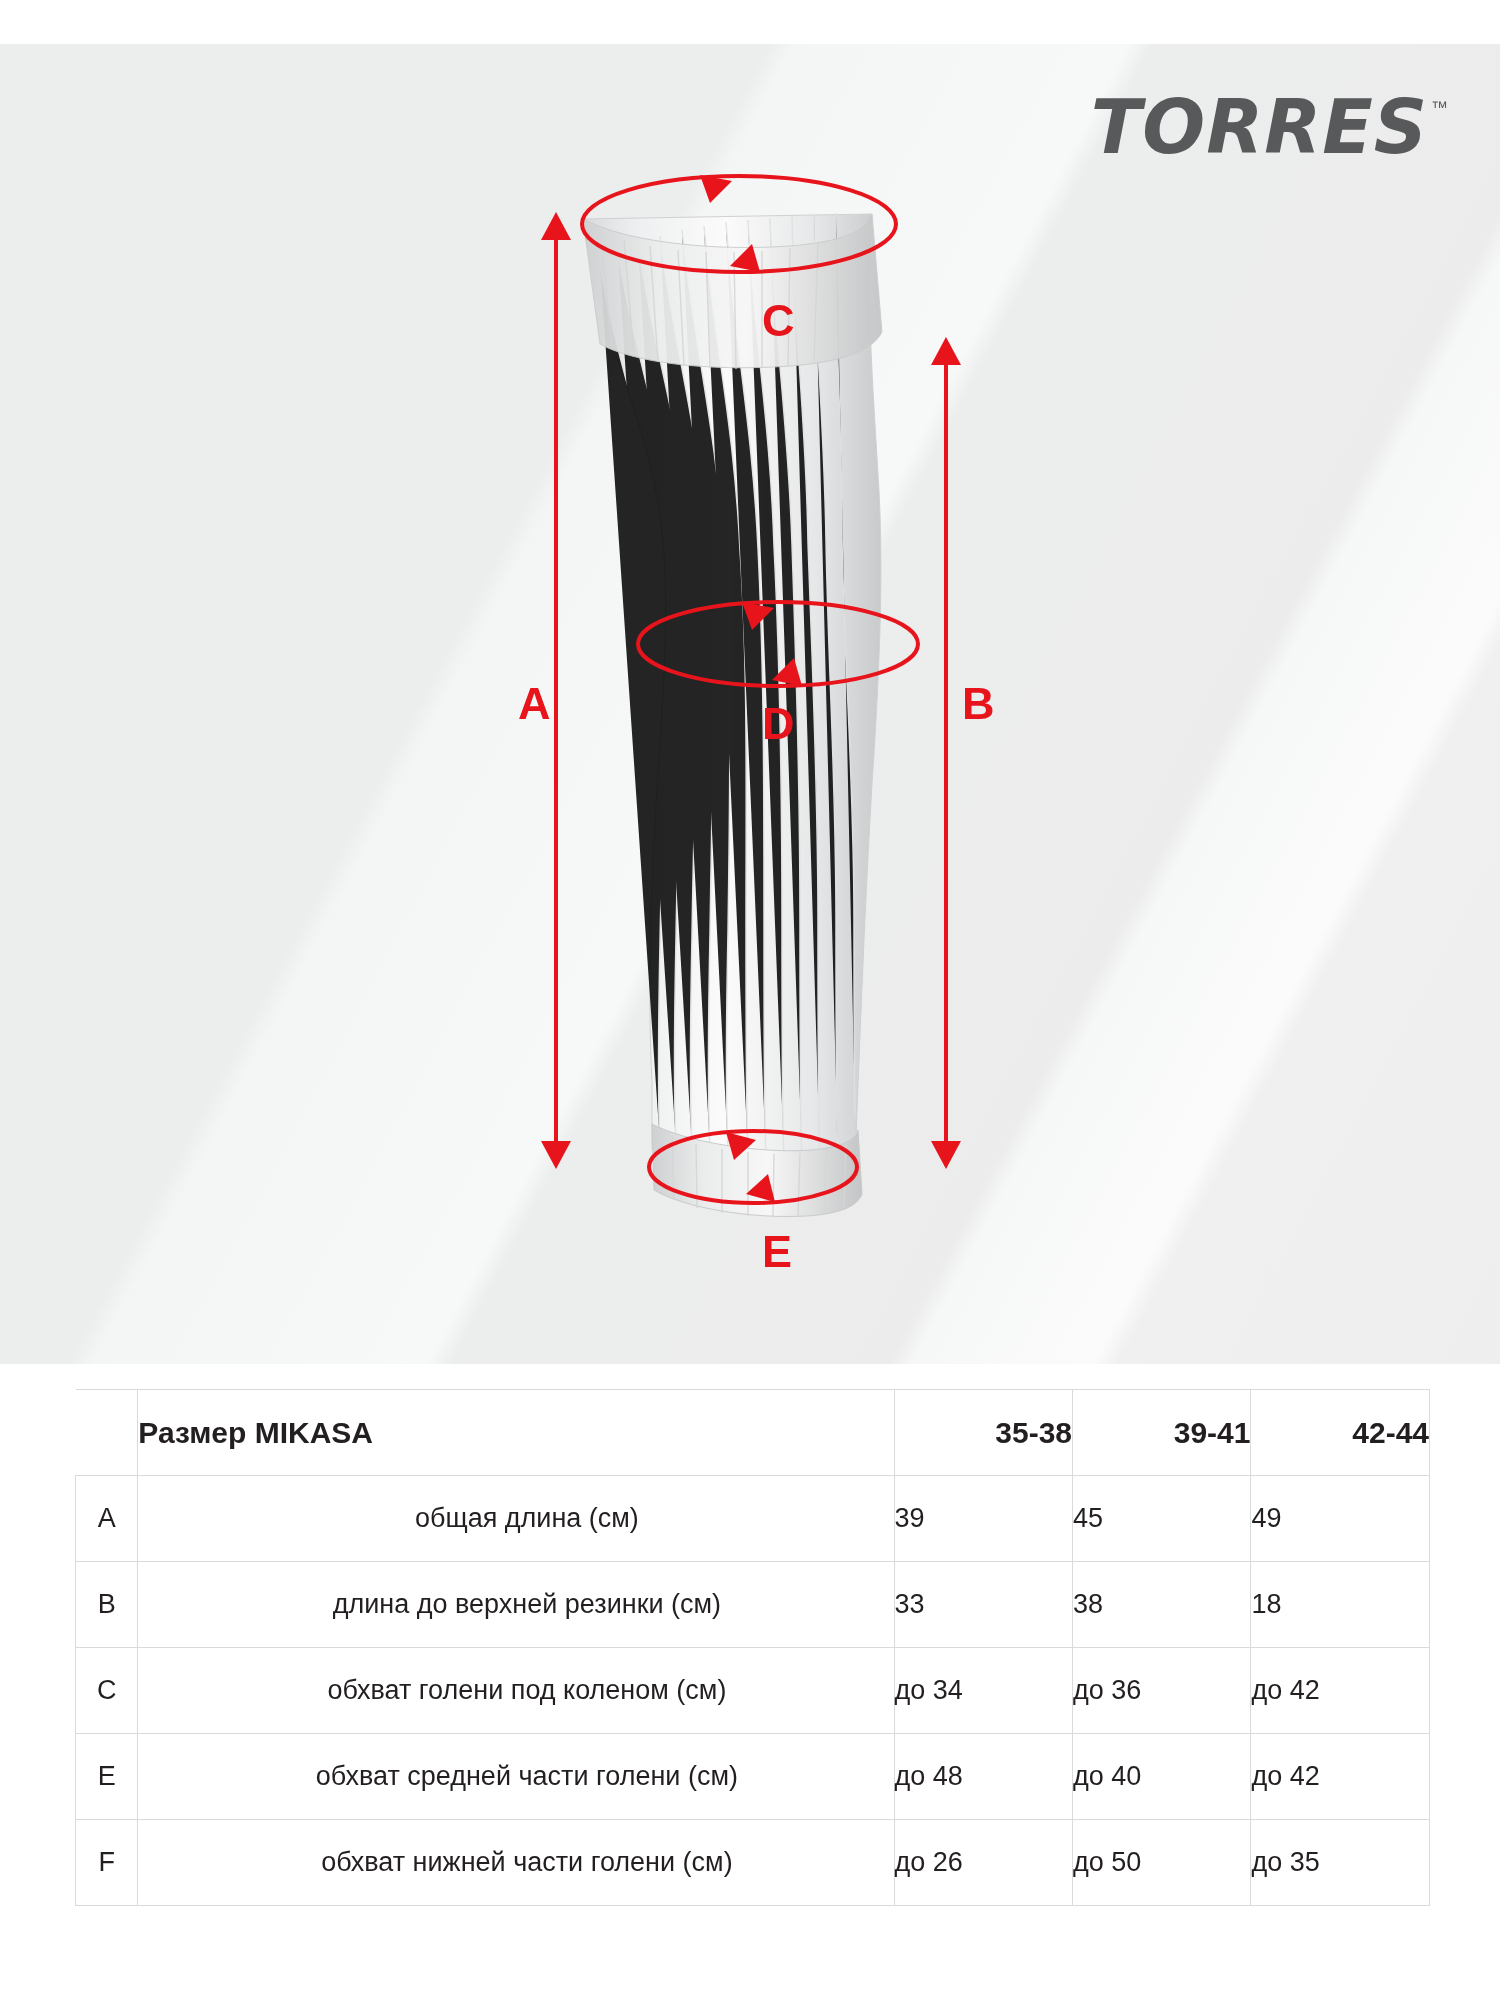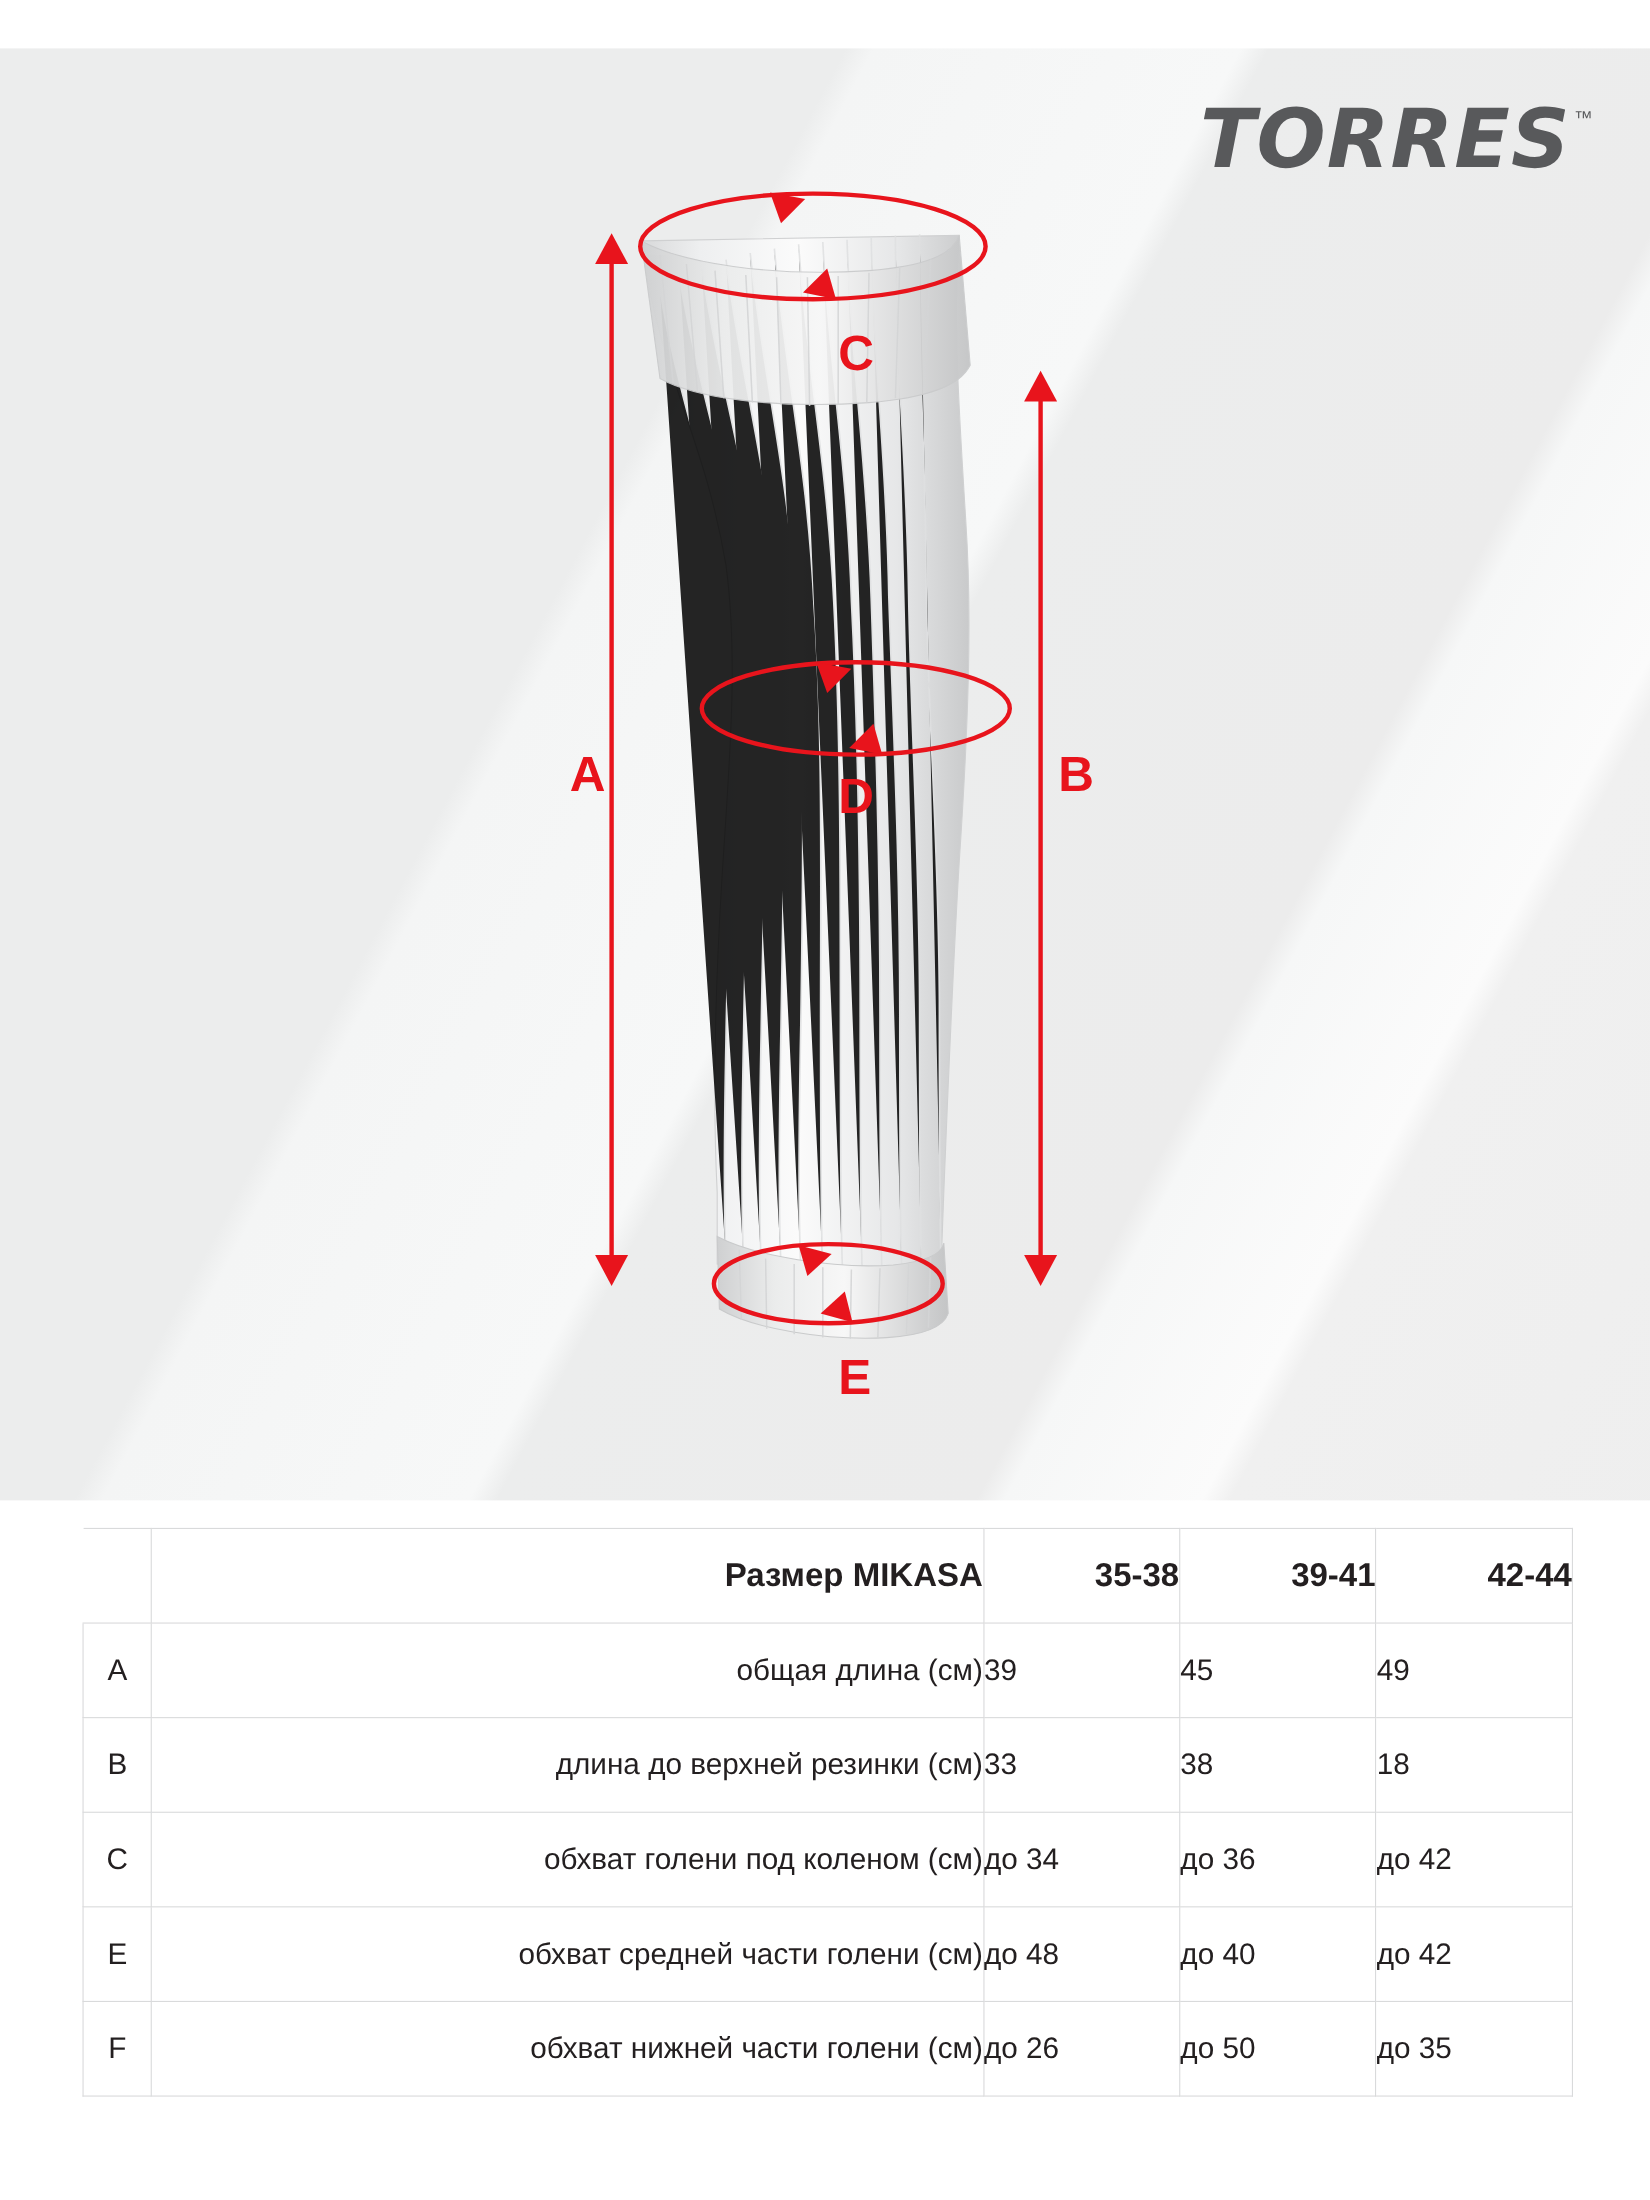--- a/index.html
+++ b/index.html
@@ -116,29 +116,29 @@
     font-weight: normal;
   }
   .c-key {
     width: 58px;
     text-align: center;
     font-weight: bold;
     font-size: 28px;
   }
   .c-desc {
     width: 693px;
-    text-align: right;
+    text-align: center;
     padding-left: 22px !important;
   }
   .c-val {
     width: 168px;
     text-align: left;
   }
   thead th.c-head-title {
-    text-align: right;
+    text-align: left;
     font-weight: bold;
     font-size: 30px;
     padding-left: 0 !important;
   }
   thead th.c-head-size {
     text-align: right;
     font-weight: bold;
     font-size: 30px;
   }
   thead th.c-head-blank {

